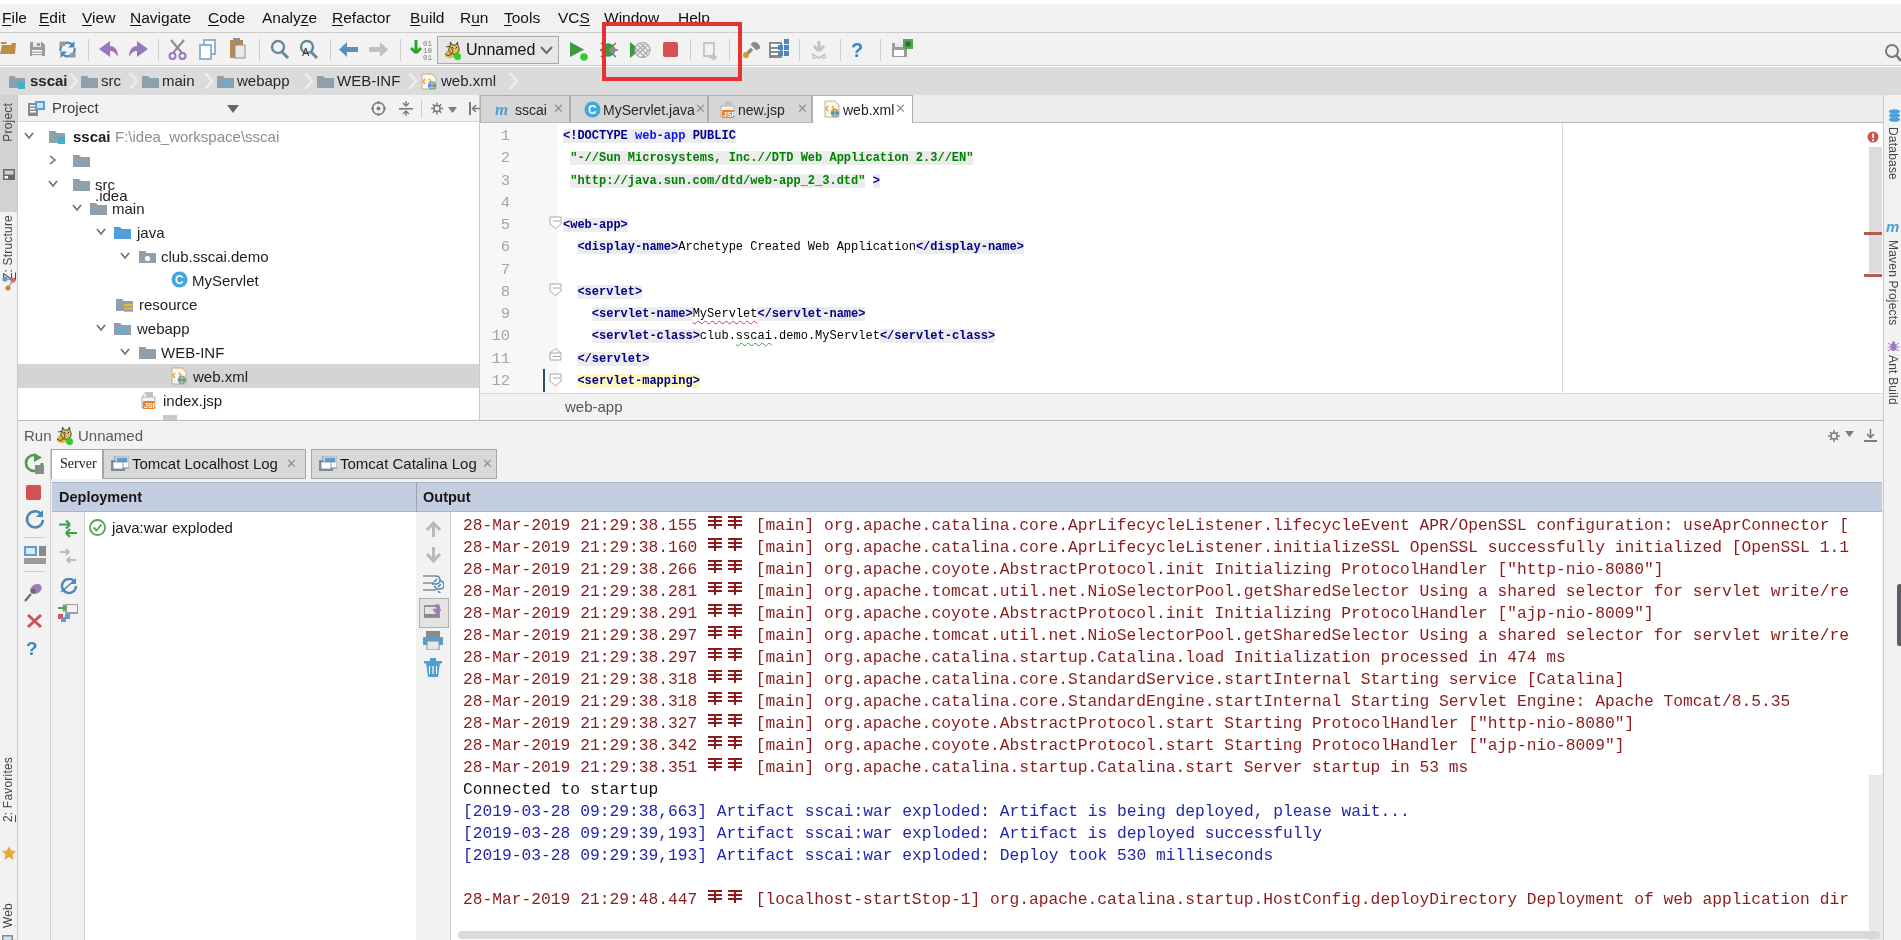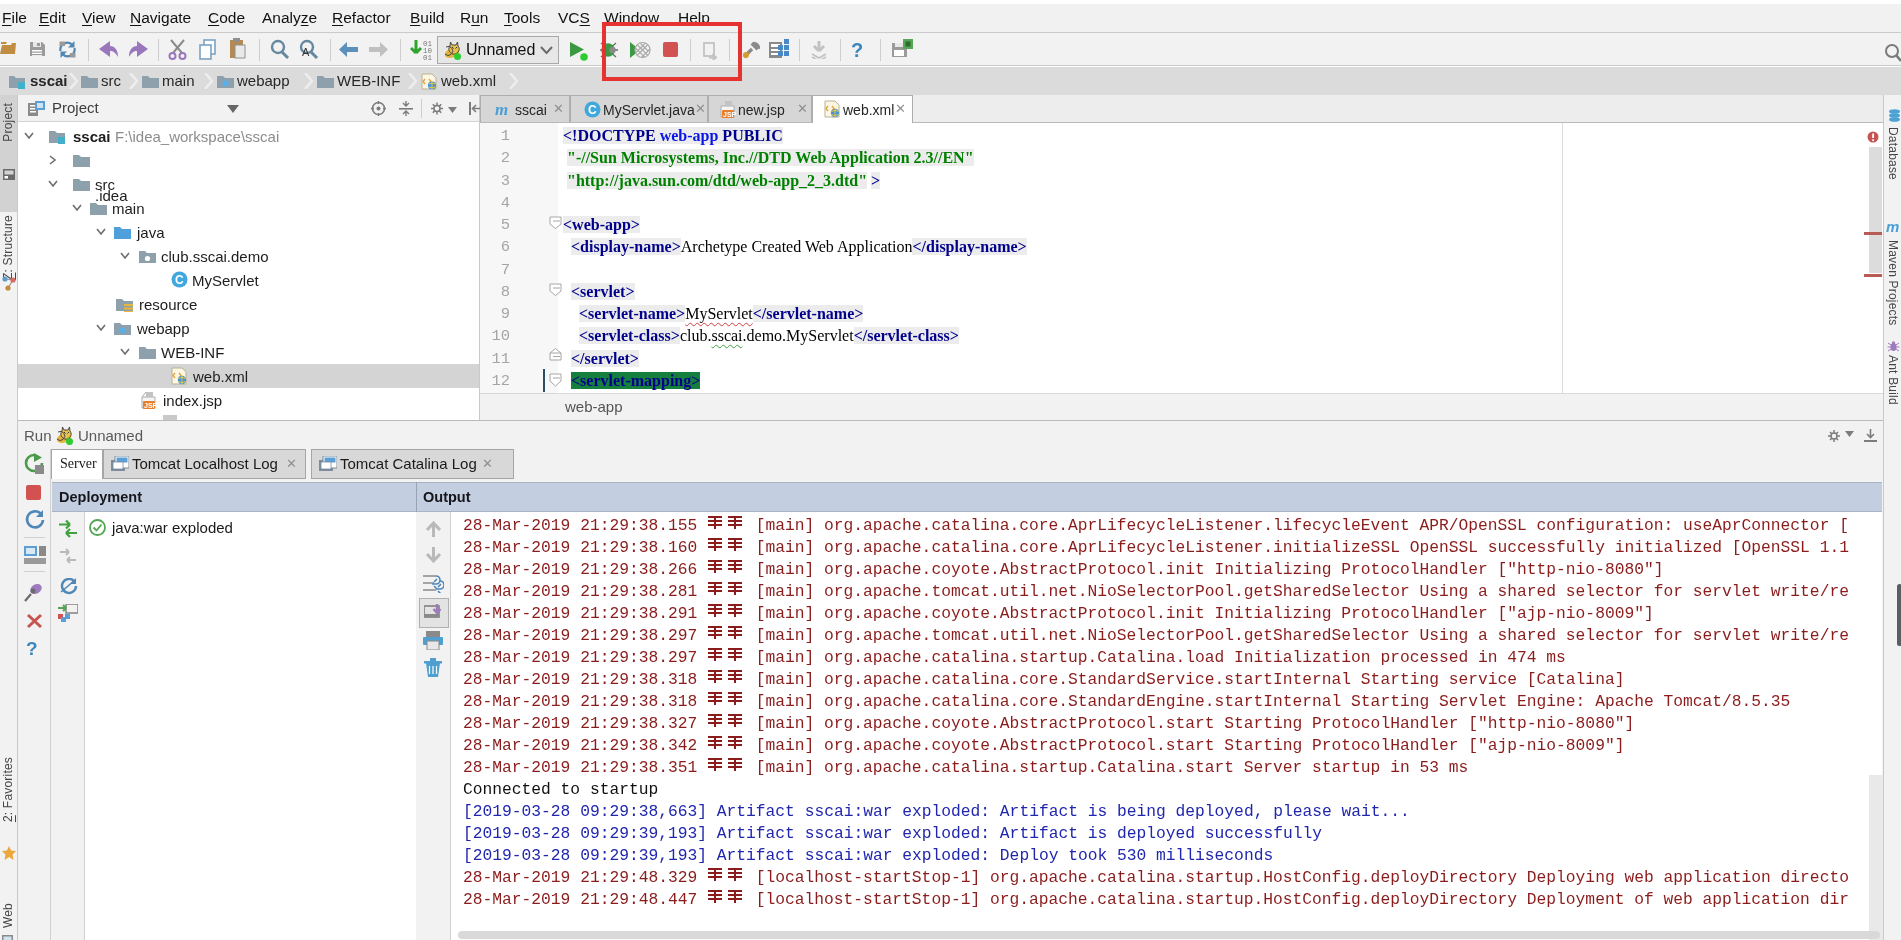--- a/index.html
+++ b/index.html
@@ -32,26 +32,26 @@
 
 .tch{position:absolute;top:7px;width:10px;height:10px;}
 
 #edtabs{left:480px;top:95px;width:1403px;height:28px;background:#ededed;border-bottom:1px solid #b9b9b9;box-sizing:border-box;}
 .etab{position:absolute;top:0;height:27px;background:#d6d6d6;border:1px solid #aeaeae;border-bottom:none;box-sizing:border-box;}
 .etab .t{position:absolute;top:6px;font-size:14px;color:#262626;}
 .etab .x{position:absolute;top:5px;font-size:13px;color:#8f8f8f;}
 #editor{left:480px;top:123px;width:1403px;height:270px;background:#fff;overflow:hidden;}
 #gutter{position:absolute;left:0;top:0;width:78px;height:270px;background:#f7f7f7;}
 .lnum2{font-size:15.5px;color:#a5a5a5;line-height:22.27px;text-align:right;width:30px;}
-.cl{position:absolute;left:83px;font-size:16px;line-height:22.27px;white-space:pre;font-family:Liberation Serif, serif;}
+.cl{position:absolute;left:83px;font-size:12px;line-height:22.27px;white-space:pre;font-family:Liberation Mono, monospace;}
 .tag{color:#00008c;font-weight:bold;background:#ececec;}
 .tagn{color:#00008c;font-weight:bold;}
 .str{color:#008000;font-weight:bold;background:#ececec;}
 .blu{color:#0a16e8;font-weight:bold;}
-.sel{background:#15803d;}
+.sel{background:#fef9c3;}
 .wavr{text-decoration:underline wavy #d43c3c 1px;text-underline-offset:3px;}
 .wavg{text-decoration:underline wavy #3ca03c 1px;text-underline-offset:3px;}
 #edcrumb{left:480px;top:393px;width:1403px;height:27px;background:#f2f2f2;border-top:1px solid #d9d9d9;box-sizing:border-box;}
 
 #run{left:18px;top:420px;width:1865px;height:520px;background:#f2f2f2;border-top:1px solid #b9b9b9;box-sizing:border-box;}
 #runtabs .rtab{position:absolute;height:30px;background:#d8d8d8;border:1px solid #a6a6a6;box-sizing:border-box;}
 .hdrblue{position:absolute;background:#c3cee1;border-top:1px solid #aab4c6;border-bottom:1px solid #aab4c6;box-sizing:border-box;font-size:14.5px;font-weight:bold;color:#16161a;}
 .logline{position:absolute;left:12px;font-size:16.28px;white-space:pre;font-family:"Liberation Mono",monospace;color:#8b1c1c;}
 .logblu{color:#2026ae;}
 .logblk{color:#111;}
@@ -621,21 +621,21 @@
 <div class="rtab" style="left:52px;width:203px;">
           <svg class="ab" style="left:7px;top:6px" width="18" height="17">
             <rect x="0" y="4" width="14" height="11" fill="#7a8b99"></rect>
             <rect x="4" y="0" width="14" height="12" fill="#fff" stroke="#7a8b99"></rect>
             <rect x="5.5" y="1.5" width="11" height="5" fill="#5b9fd6"></rect>
             <rect x="2" y="6" width="10" height="7" fill="#fff" stroke="#7a8b99" stroke-width="0.8"></rect>
           </svg>
           <span class="ab" style="left:28px;top:5px;font-size:15px;color:#1a1a1a;">Tomcat Localhost Log</span>
           <span class="ab" style="left:182px;top:6px;font-size:13px;color:#8f8f8f;">✕</span>
         </div>
-<div class="rtab" style="left:260px;width:203px;">
+<div class="rtab" style="left:260px;width:186px;">
           <svg class="ab" style="left:7px;top:6px" width="18" height="17">
             <rect x="0" y="4" width="14" height="11" fill="#7a8b99"></rect>
             <rect x="4" y="0" width="14" height="12" fill="#fff" stroke="#7a8b99"></rect>
             <rect x="5.5" y="1.5" width="11" height="5" fill="#5b9fd6"></rect>
             <rect x="2" y="6" width="10" height="7" fill="#fff" stroke="#7a8b99" stroke-width="0.8"></rect>
           </svg>
           <span class="ab" style="left:28px;top:5px;font-size:15px;color:#1a1a1a;">Tomcat Catalina Log</span>
           <span class="ab" style="left:170px;top:6px;font-size:13px;color:#8f8f8f;">✕</span>
         </div>
 </div>
@@ -714,20 +714,19 @@
 <div class="logline" style="top:136px;">28-Mar-2019 21:29:38.297 <i class="cn"></i> [main] org.apache.catalina.startup.Catalina.load Initialization processed in 474 ms</div>
 <div class="logline" style="top:158px;">28-Mar-2019 21:29:38.318 <i class="cn"></i> [main] org.apache.catalina.core.StandardService.startInternal Starting service [Catalina]</div>
 <div class="logline" style="top:180px;">28-Mar-2019 21:29:38.318 <i class="cn"></i> [main] org.apache.catalina.core.StandardEngine.startInternal Starting Servlet Engine: Apache Tomcat/8.5.35</div>
 <div class="logline" style="top:202px;">28-Mar-2019 21:29:38.327 <i class="cn"></i> [main] org.apache.coyote.AbstractProtocol.start Starting ProtocolHandler ["http-nio-8080"]</div>
 <div class="logline" style="top:224px;">28-Mar-2019 21:29:38.342 <i class="cn"></i> [main] org.apache.coyote.AbstractProtocol.start Starting ProtocolHandler ["ajp-nio-8009"]</div>
 <div class="logline" style="top:246px;">28-Mar-2019 21:29:38.351 <i class="cn"></i> [main] org.apache.catalina.startup.Catalina.start Server startup in 53 ms</div>
 <div class="logline logblk" style="top:268px;">Connected to startup</div>
 <div class="logline logblu" style="top:290px;">[2019-03-28 09:29:38,663] Artifact sscai:war exploded: Artifact is being deployed, please wait...</div>
 <div class="logline logblu" style="top:312px;">[2019-03-28 09:29:39,193] Artifact sscai:war exploded: Artifact is deployed successfully</div>
 <div class="logline logblu" style="top:334px;">[2019-03-28 09:29:39,193] Artifact sscai:war exploded: Deploy took 530 milliseconds</div>
-<div class="logline" style="top:356px;">28-Mar-2019 21:29:48.329 <i class="cn"></i> [localhost-startStop-1] org.apache.catalina.startup.HostConfig.deployDirectory Deploying web application directo</div>
 <div class="logline" style="top:378px;">28-Mar-2019 21:29:48.447 <i class="cn"></i> [localhost-startStop-1] org.apache.catalina.startup.HostConfig.deployDirectory Deployment of web application dir</div>
 </div>
 <div class="ab" style="left:1851px;top:354px;width:14px;height:166px;background:#e9e9e9;"></div>
 <div class="ab" style="left:440px;top:510px;width:1422px;height:8px;background:#d9d9d9;border-radius:4px;"></div>
 </div>
 <div id="redrect" class="ab"></div>
 </div>
 
 </body></html>

